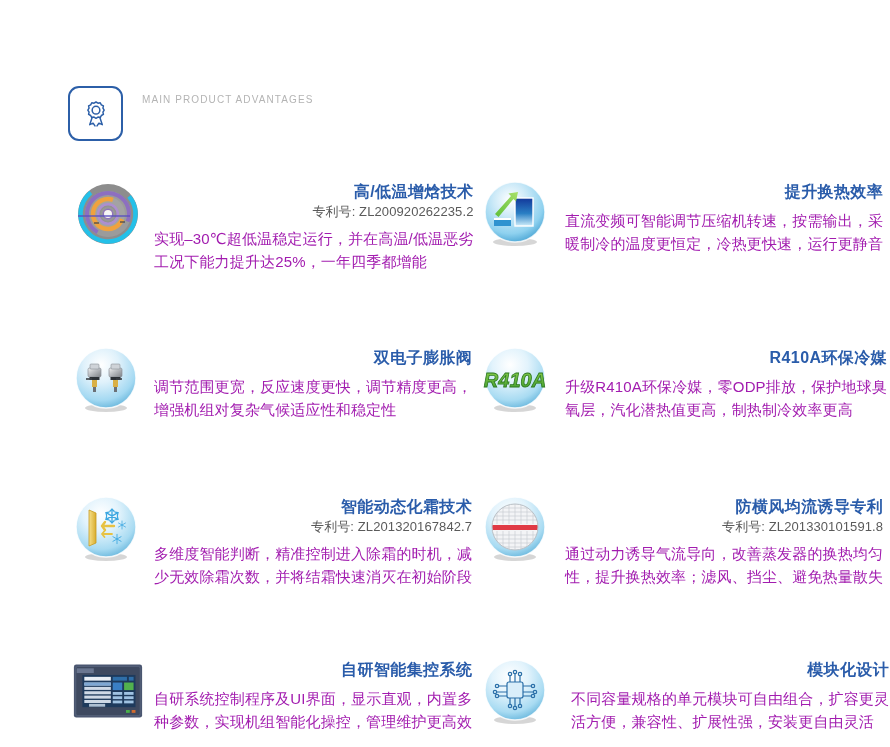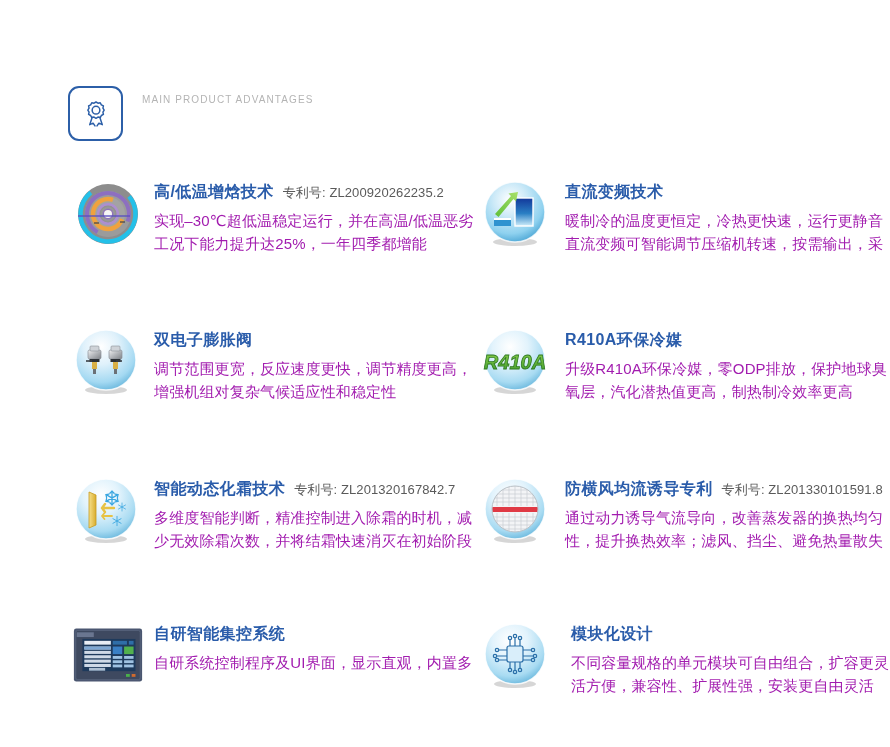--- a/index.html
+++ b/index.html
@@ -95,23 +95,24 @@
   }
   .feature-icon svg { display: block; }
 
   .feature-body {
     margin-left: 10px;
     padding-top: 4px;
   }
 
   .feature-head {
     display: flex;
-    align-items: center;
+    align-items: flex-end;
     white-space: nowrap;
     margin-bottom: 6px;
+    flex-direction: column;
   }
 
   .feature-title {
     font-size: 16px;
     font-weight: bold;
     color: #2a5caa;
     letter-spacing: 0.4px;
   }
 
   .feature-patent {
@@ -229,26 +230,26 @@
             <circle cx="34" cy="32" r="30" fill="none" stroke="#ffffff" stroke-width="1.6" opacity="0.8"></circle>
             <rect x="34" y="18" width="18" height="28" fill="url(#bar1)"></rect>
             <rect x="34" y="18" width="18" height="28" fill="none" stroke="#ffffff" stroke-width="1.4"></rect>
             <rect x="13" y="38" width="17" height="8" fill="#ffffff"></rect>
             <rect x="13" y="40" width="17" height="6" fill="#2f93d0"></rect>
             <path d="M14 34 L30 16 L27.5 13.5 L37 12 L35 21.5 L32.5 19 L17.5 37 Z" fill="url(#grn1)"></path>
           </svg>
         </div>
         <div class="feature-body">
           <div class="feature-head">
-            <span class="feature-title">直流变频技术</span>
+            <span class="feature-title">提升换热效率</span>
             <span class="feature-patent"></span>
           </div>
           <div class="feature-desc">
+            <div>直流变频可智能调节压缩机转速，按需输出，采</div>
             <div>暖制冷的温度更恒定，冷热更快速，运行更静音</div>
-            <div>直流变频可智能调节压缩机转速，按需输出，采</div>
           </div>
         </div>
       </div>
     </div>
 
     <div class="feature-row row-1">
 
       <div class="feature-col left">
         <div class="feature-icon">
           <svg width="68" height="68" viewBox="0 0 68 68">
@@ -463,20 +464,21 @@
             <rect x="63" y="50" width="4" height="3" fill="#d06a2e"></rect>
           </svg>
         </div>
         <div class="feature-body">
           <div class="feature-head">
             <span class="feature-title">自研智能集控系统</span>
             <span class="feature-patent"></span>
           </div>
           <div class="feature-desc">
             <div>自研系统控制程序及UI界面，显示直观，内置多</div>
+            <div>种参数，实现机组智能化操控，管理维护更高效</div>
           </div>
         </div>
       </div>
 
       <div class="feature-col right nudge-title-right">
         <div class="feature-icon">
           <svg width="68" height="68" viewBox="0 0 68 68">
             <defs>
               <radialGradient id="orb7" cx="42%" cy="28%" r="74%">
                 <stop offset="0%" stop-color="#ffffff"></stop>

